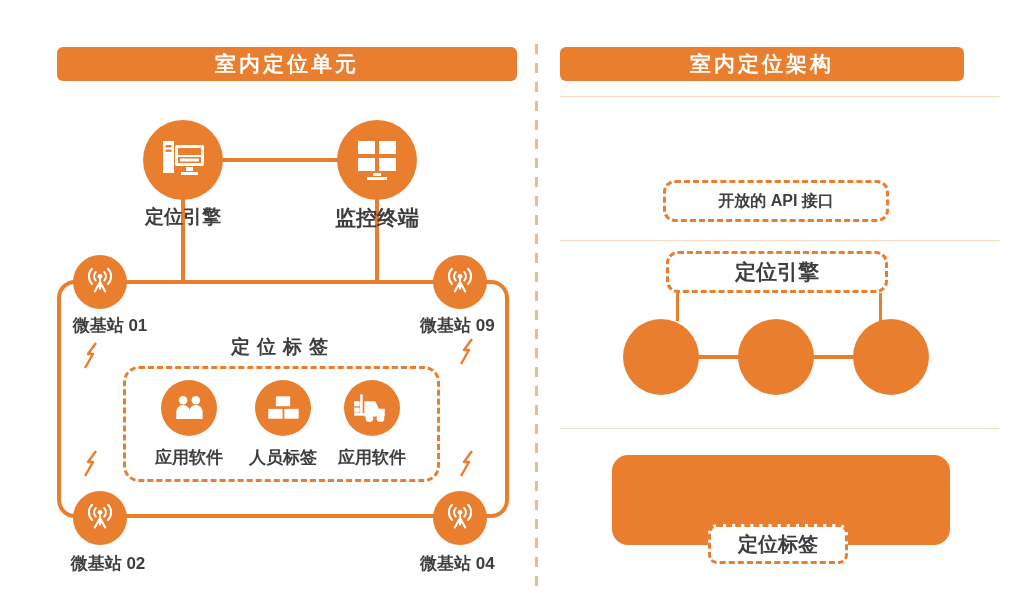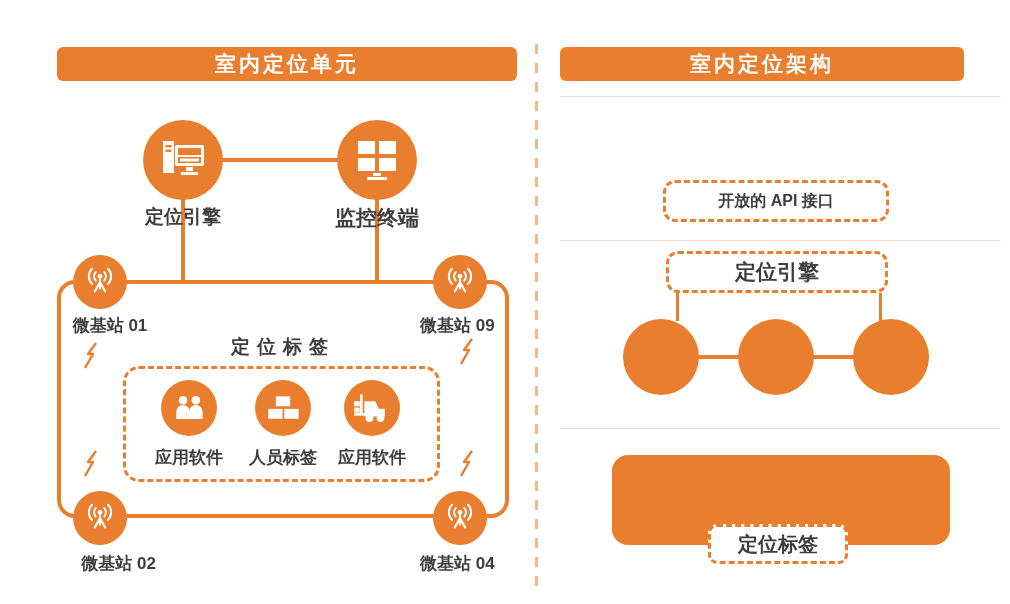--- a/index.html
+++ b/index.html
@@ -115,21 +115,21 @@
         <path d="M22.5 7.5 a6.8 6.8 0 0 1 0 9" stroke="#fff" fill="none" stroke-width="2.2" stroke-linecap="round"></path>
         <path d="M9.5 4 a11.5 11.5 0 0 0 0 16" stroke="#fff" fill="none" stroke-width="2.2" stroke-linecap="round"></path>
         <path d="M26.5 4 a11.5 11.5 0 0 1 0 16" stroke="#fff" fill="none" stroke-width="2.2" stroke-linecap="round"></path>
         <path d="M18 14 L18 25 M18 18 L12.5 28 M18 18 L23.5 28" stroke="#fff" fill="none" stroke-width="2.2" stroke-linecap="round"></path>
       </svg>
     </span>
   </div>
 
   <div class="lbl" style="left:62px; top:314px; width:96px; text-align:center;">微基站 01</div>
   <div class="lbl" style="left:420px; top:314px; width:96px; text-align:left;">微基站 09</div>
-  <div class="lbl" style="left:60px; top:552px; width:96px; text-align:right;">微基站 02</div>
+  <div class="lbl" style="left:60px; top:552px; width:96px; text-align:center;">微基站 02</div>
   <div class="lbl" style="left:420px; top:552px; width:96px; text-align:left;">微基站 04</div>
 
   <div class="lbl" style="left:203px; top:334px; width:160px; font-size:19px; letter-spacing:7px;">定位标签</div>
   <div class="dashed-box" style="left:123px; top:366px; width:317px; height:116px; border-radius:16px;"></div>
 
   <div class="circle" style="left:161px; top:380px; width:56px; height:56px; z-index:6;">
     <span>
       <svg width="34" height="32" viewBox="0 0 40 36">
         <circle cx="13" cy="9" r="5" fill="#fff"></circle>
         <path d="M5 31 v-8.5 a8 8 0 0 1 16 0 V31 z" fill="#fff"></path>

